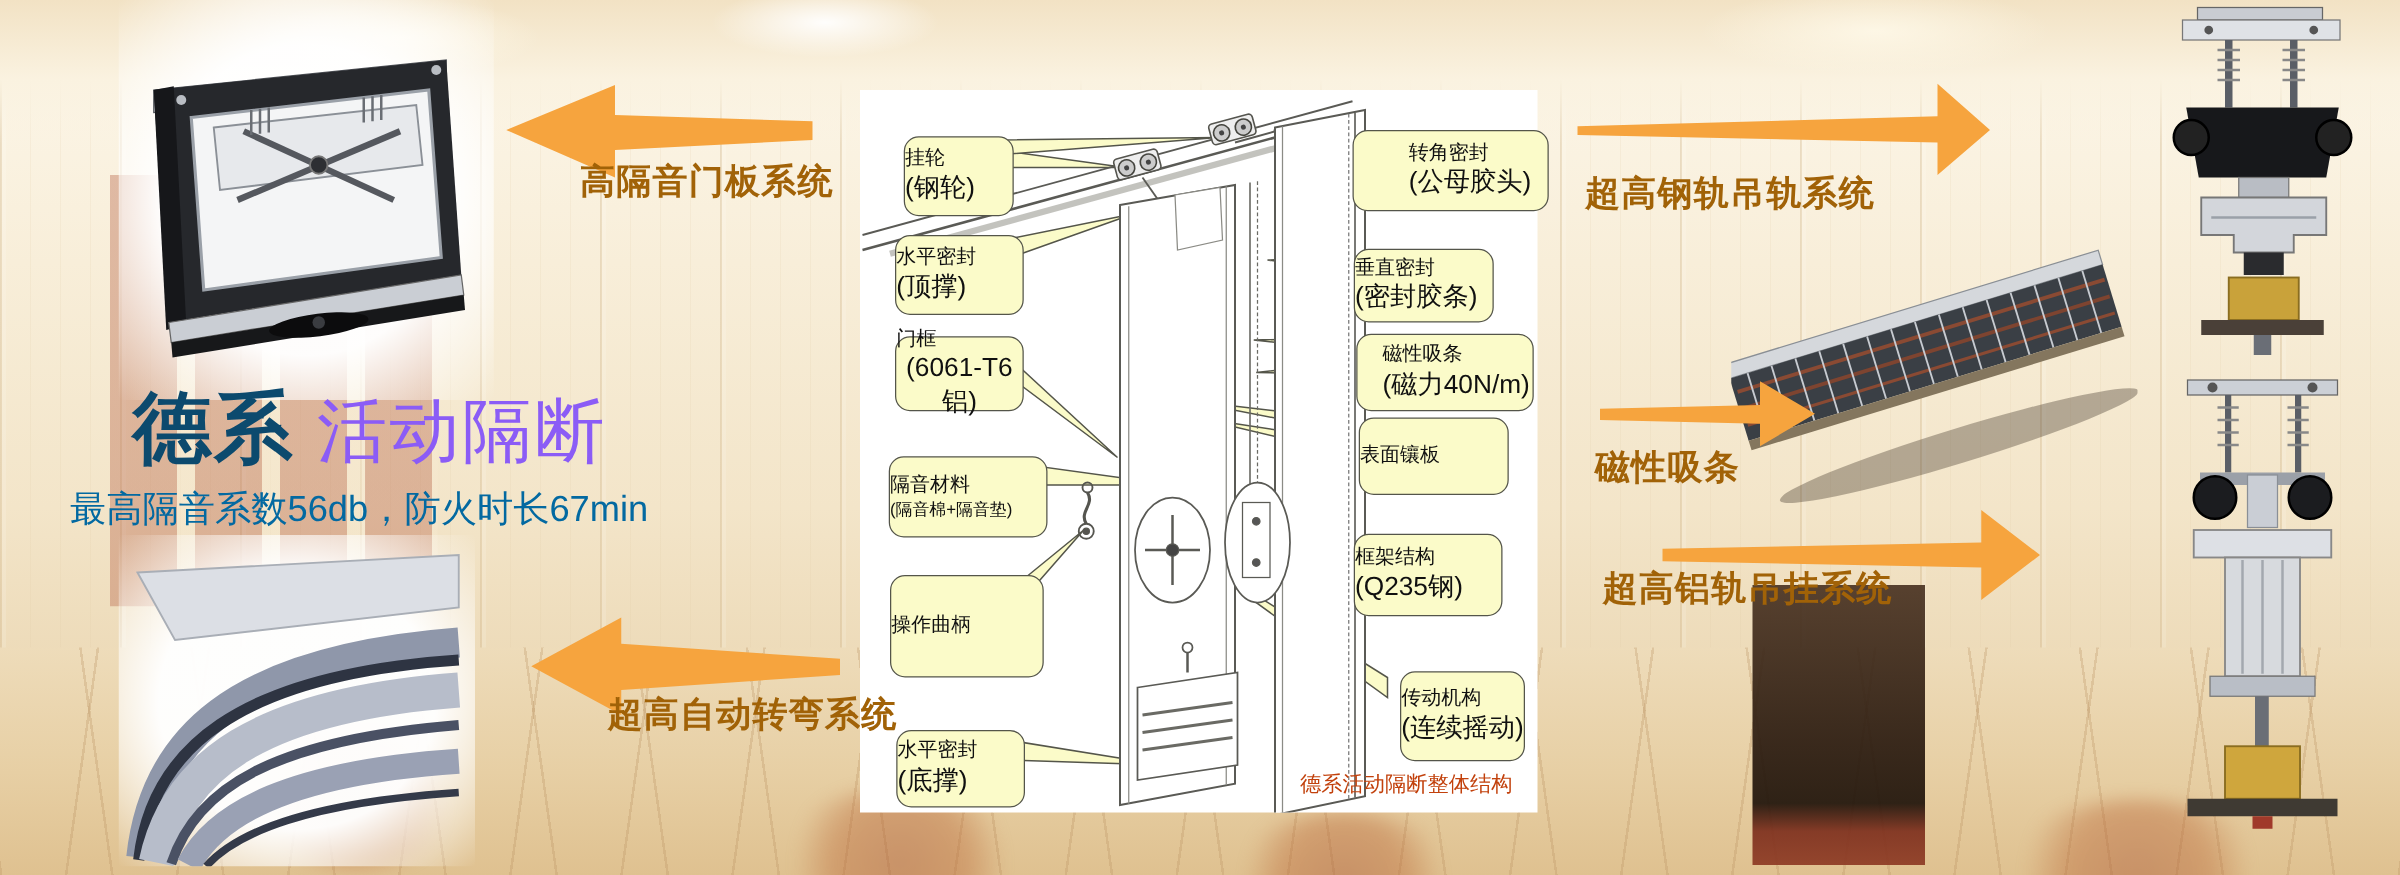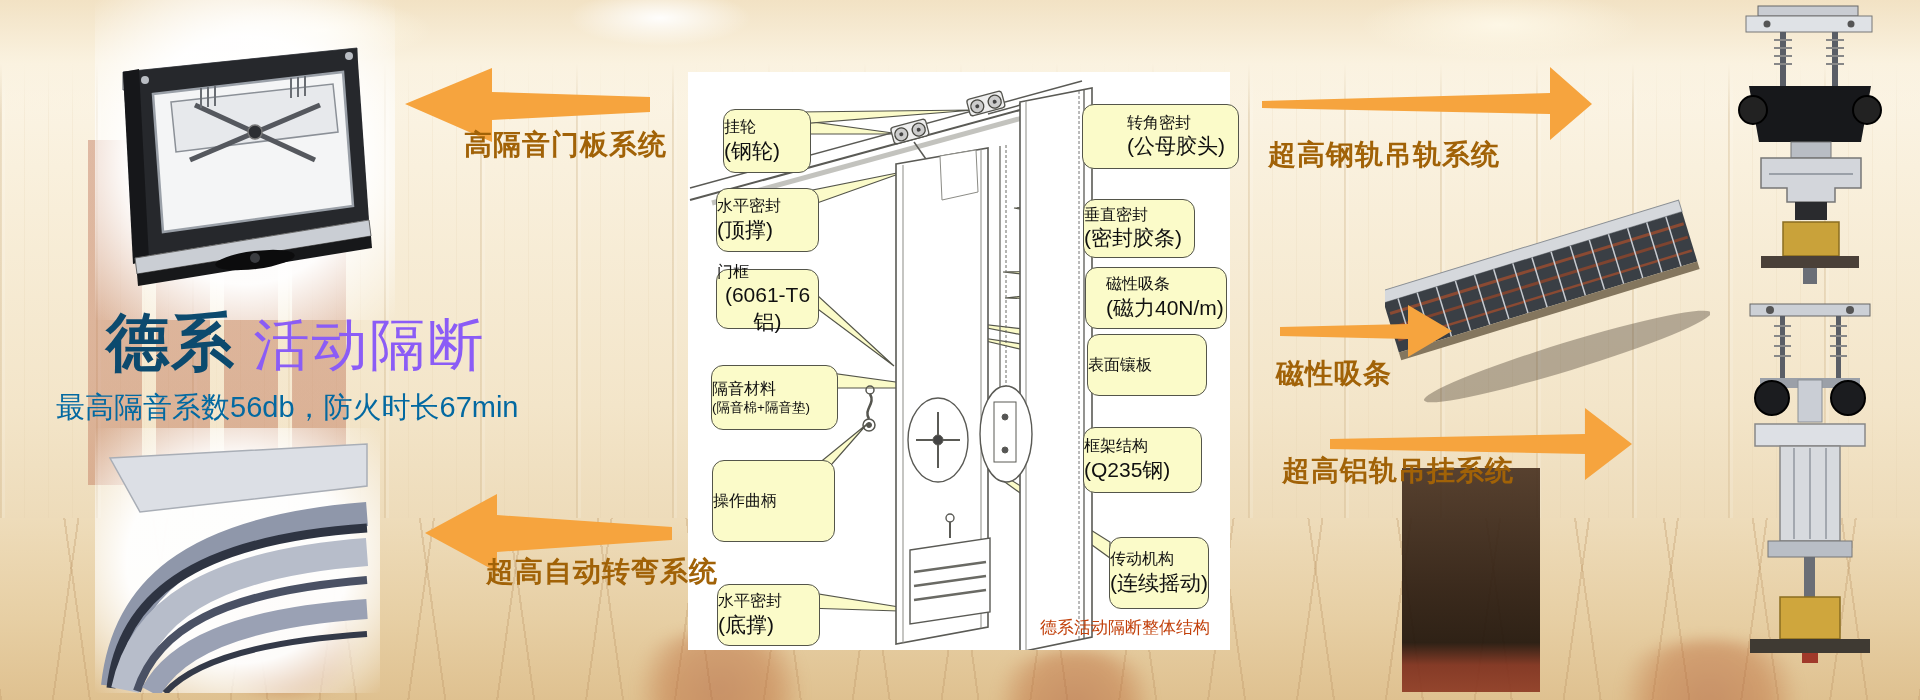--- a/index.html
+++ b/index.html
@@ -368,19 +368,19 @@
     <span class="l2">(磁力40N/m)</span>
   </div>
   <div class="callout" style="left:399px;top:250px;width:118px;height:60px;">
     <span>表面镶板</span>
     <span class="l2"></span>
   </div>
   <div class="callout" style="left:395px;top:343px;width:117px;height:64px;">
     <span>框架结构</span>
     <span class="l2">(Q235钢)</span>
   </div>
-  <div class="callout" style="left:421px;top:453px;width:98px;height:70px;">
+  <div class="callout" style="left:432px;top:453px;width:98px;height:70px;">
     <span>传动机构</span>
     <span class="l2">(连续摇动)</span>
   </div>
 
   <div class="caption" style="left:352px;top:544px;">德系活动隔断整体结构</div>
 </div>
 
 </body></html>

